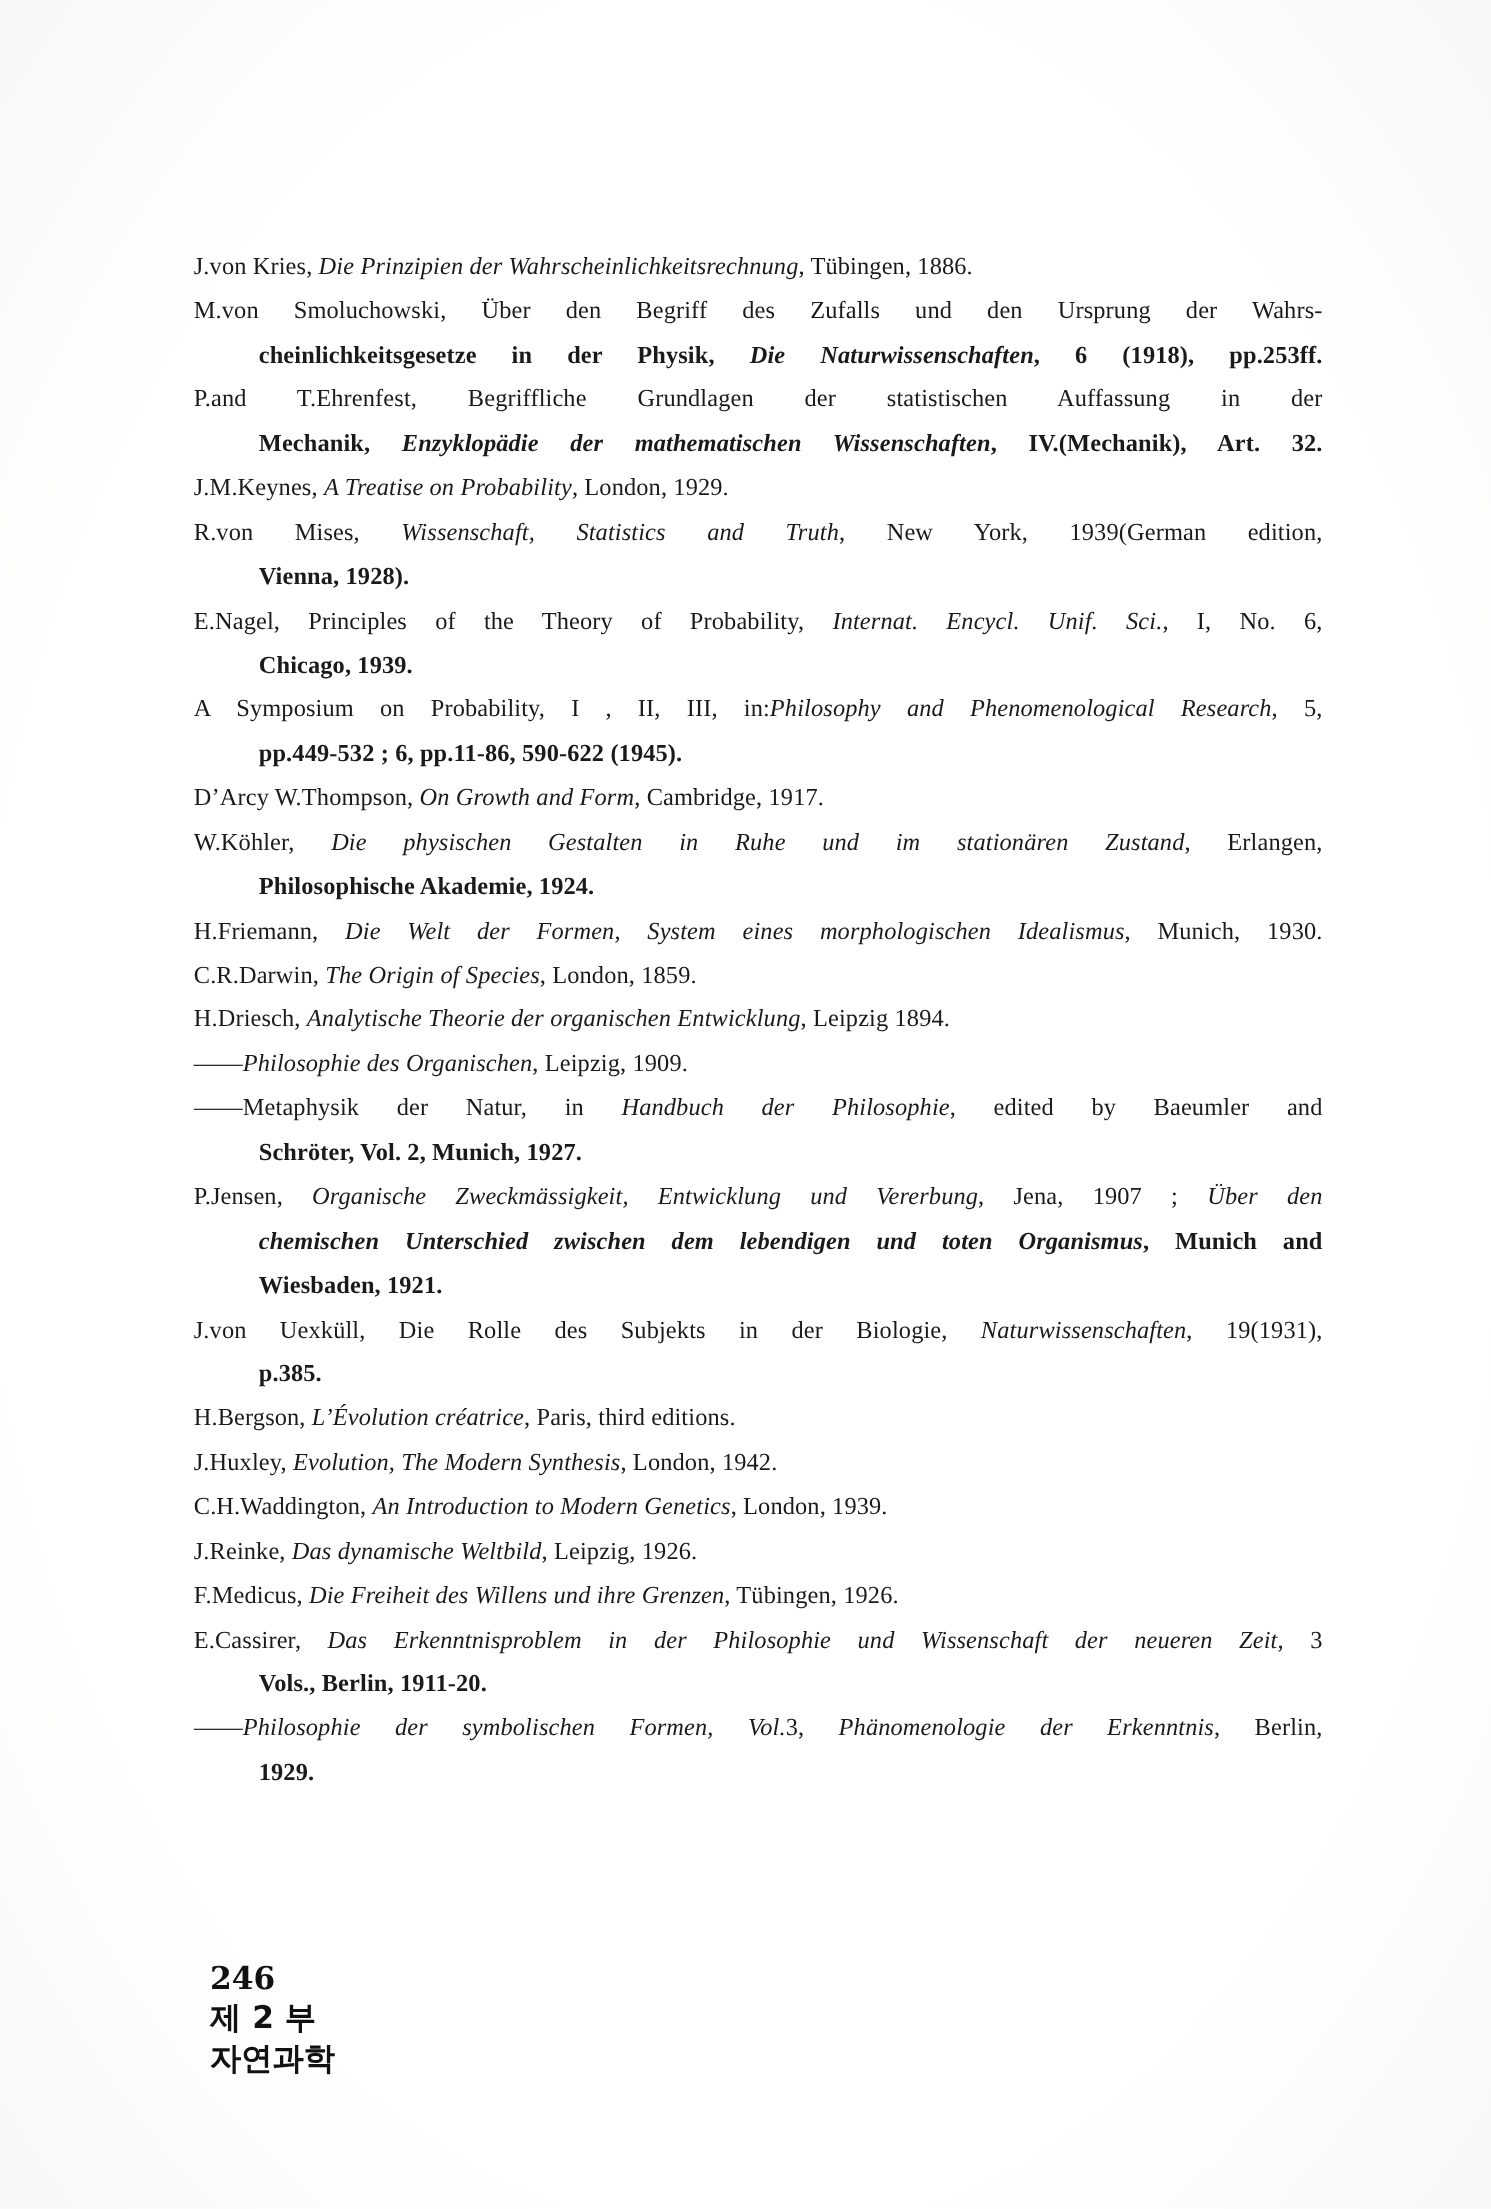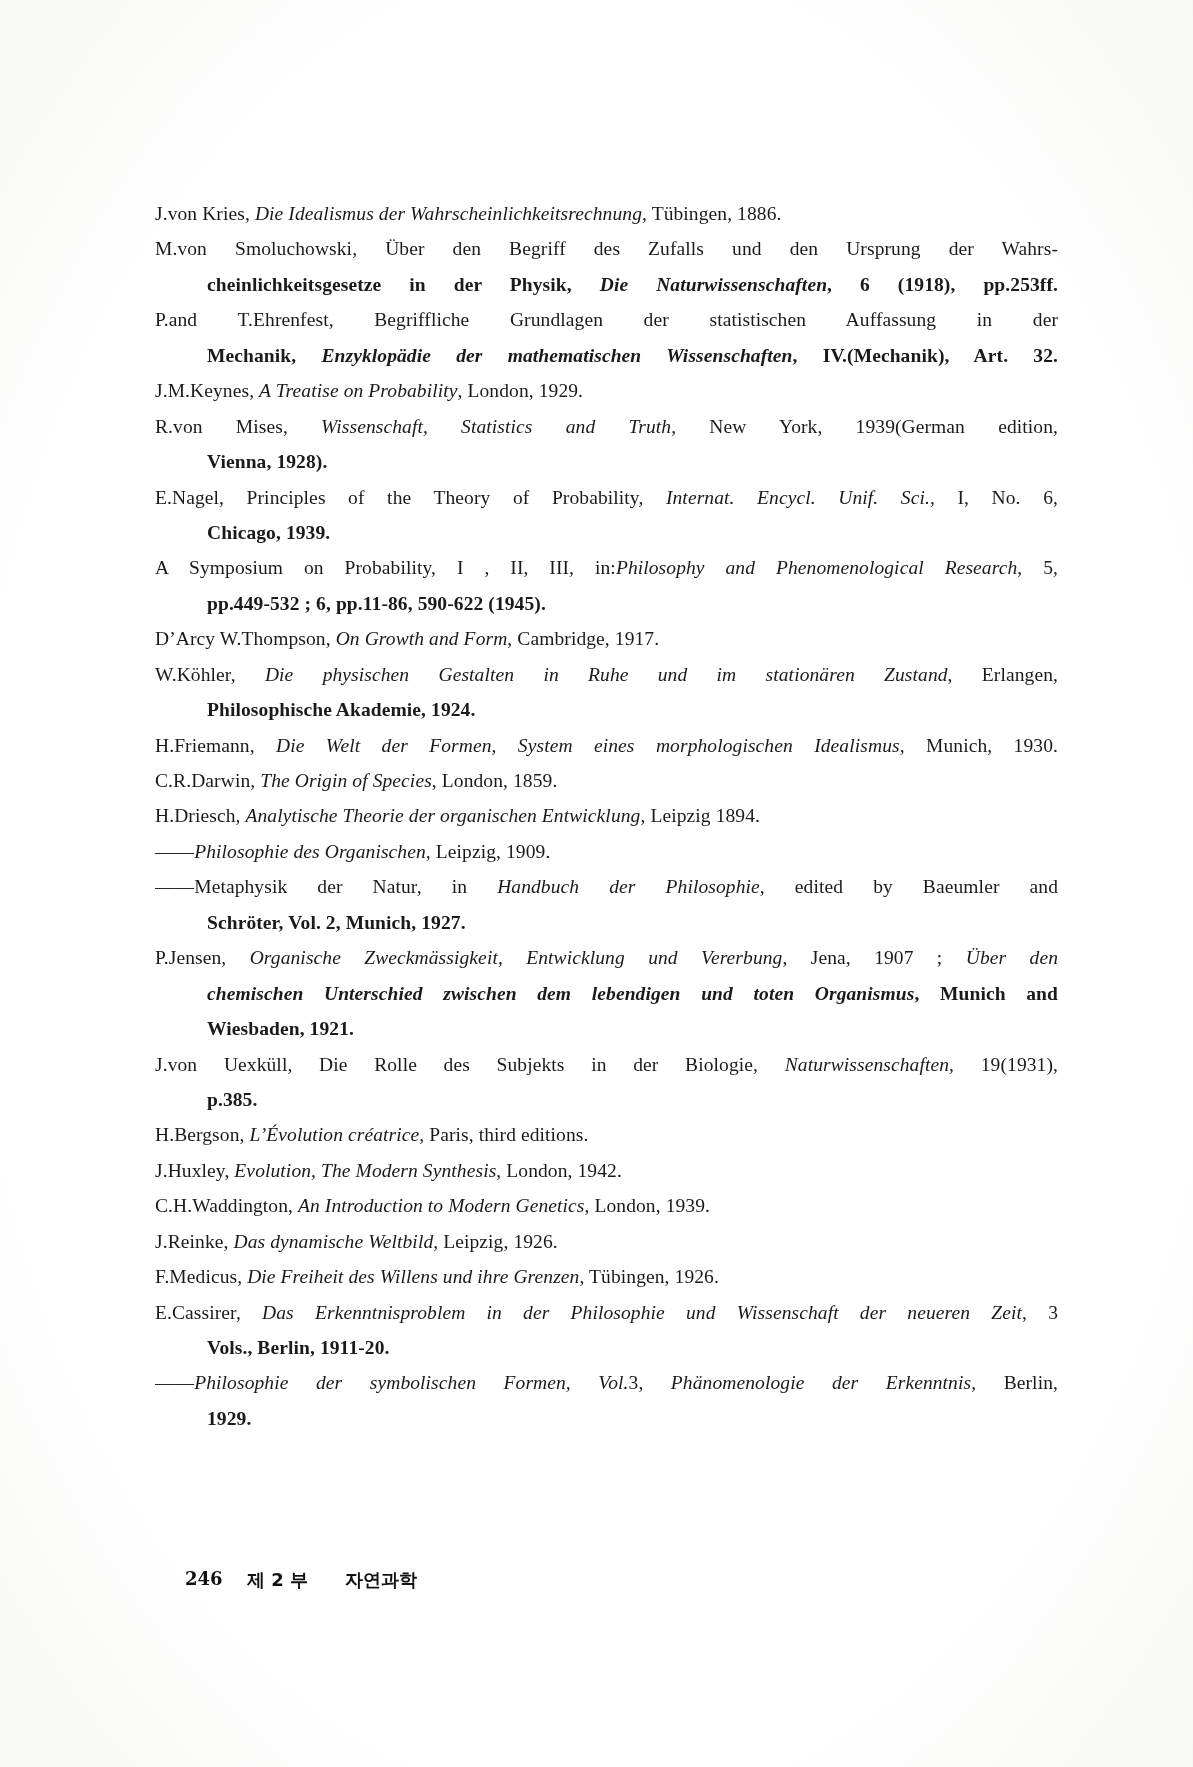--- a/index.html
+++ b/index.html
@@ -16,34 +16,34 @@
   }
   .line {
     height: 35.45px; line-height: 35.45px; font-size: 19.5px; white-space: nowrap;
     letter-spacing: 0.1px;
   }
   .line.just { text-align: justify; text-align-last: justify; white-space: normal; overflow: hidden; }
   .line.indent { padding-left: 52px; font-weight: bold; }
   .line.indent.just { width: 851px; }
   i { font-style: italic; }
   .footer {
-    position: absolute; left: 185px; top: 1568px; font-size: 18px; font-weight: bold;
+    position: absolute; left: 168px; top: 1568px; font-size: 25px; font-weight: bold;
     font-family: "DejaVu Sans", sans-serif; color: #111;
-    display: flex; gap: 0;
+    display: flex; gap: 0; flex-direction: column;
   }
   .footer span { display: inline-block; }
   .footer .pg { width: 62px; font-family: "DejaVu Serif", serif; }
   .footer .part { width: 98px; }
 </style>
 </head>
 <body>
 
 <div class="page">
   <div class="bib" id="bib">
-      <div class="line"><span>J.von Kries, </span><i>Die Idealismus der Wahrscheinlichkeitsrechnung</i><span>, Tübingen, 1886.</span></div>
+      <div class="line"><span>J.von Kries, </span><i>Die Prinzipien der Wahrscheinlichkeitsrechnung</i><span>, Tübingen, 1886.</span></div>
       <div class="line just"><span>M.von Smoluchowski, Über den Begriff des Zufalls und den Ursprung der Wahrs-</span></div>
       <div class="line indent just"><span>cheinlichkeitsgesetze in der Physik, </span><i>Die Naturwissenschaften</i><span>, 6 (1918), pp.253ff.</span></div>
       <div class="line just"><span>P.and T.Ehrenfest, Begriffliche Grundlagen der statistischen Auffassung in der</span></div>
       <div class="line indent just"><span>Mechanik, </span><i>Enzyklopädie der mathematischen Wissenschaften</i><span>, IV.(Mechanik), Art. 32.</span></div>
       <div class="line"><span>J.M.Keynes, </span><i>A Treatise on Probability</i><span>, London, 1929.</span></div>
       <div class="line just"><span>R.von Mises, </span><i>Wissenschaft, Statistics and Truth</i><span>, New York, 1939(German edition,</span></div>
       <div class="line indent"><span>Vienna, 1928).</span></div>
       <div class="line just"><span>E.Nagel, Principles of the Theory of Probability, </span><i>Internat. Encycl. Unif. Sci.</i><span>, I, No. 6,</span></div>
       <div class="line indent"><span>Chicago, 1939.</span></div>
       <div class="line just"><span>A Symposium on Probability, I , II, III, in:</span><i>Philosophy and Phenomenological Research</i><span>, 5,</span></div>

